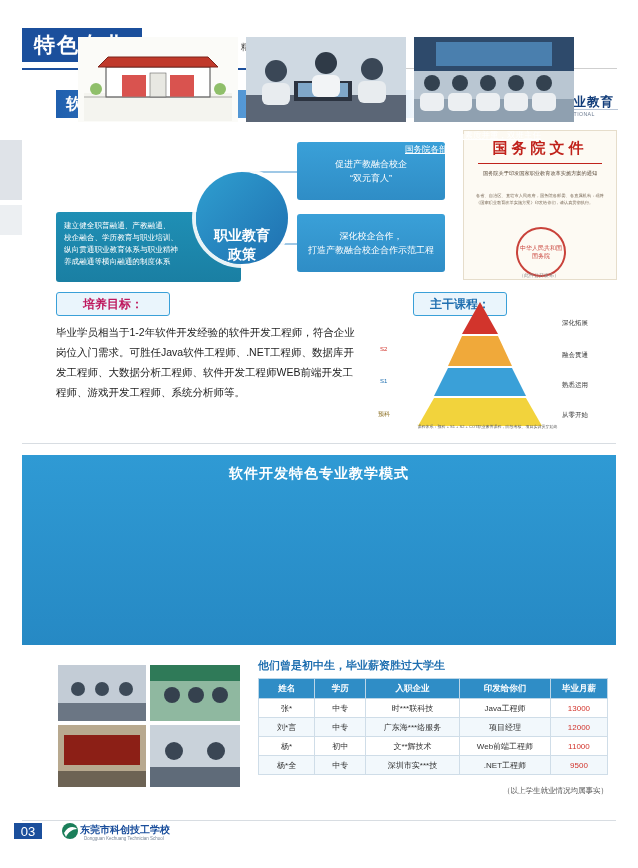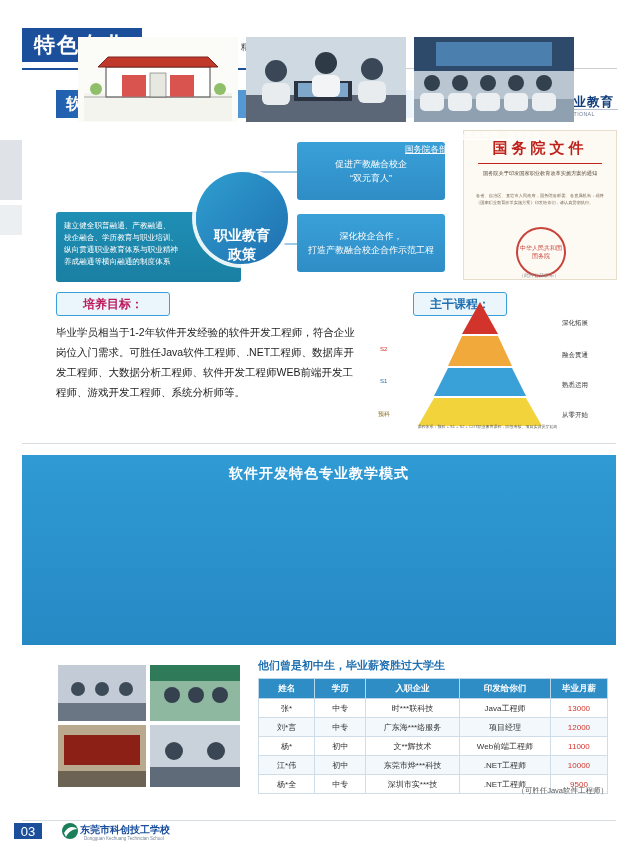--- a/index.html
+++ b/index.html
@@ -457,36 +457,29 @@
         <td class="sal">12000</td>
       </tr>
       <tr>
         <td>杨*</td>
         <td>初中</td>
         <td>文**辉技术</td>
         <td>Web前端工程师</td>
         <td class="sal">11000</td>
       </tr>
       <tr>
-        <td>江*伟</td>
-        <td>初中</td>
-        <td>东莞市烨***科技</td>
-        <td>.NET工程师</td>
-        <td class="sal">10000</td>
-      </tr>
-      <tr>
         <td>杨*全</td>
         <td>中专</td>
         <td>深圳市实***技</td>
         <td>.NET工程师</td>
         <td class="sal">9500</td>
       </tr>
     </tbody>
   </table>
-  <div class="tbl-note">（可胜任Java软件工程师）</div>
+  <div class="tbl-note">（以上学生就业情况均属事实）</div>
 
   <div class="foot-line"></div>
   <div class="pg">03</div>
   <svg class="foot-logo" viewBox="0 0 20 18">
     <circle cx="10" cy="9" r="8" fill="#1b7f5a"></circle>
     <path d="M4 11 C8 4, 14 4, 17 7 C13 7, 8 10, 6 15 Z" fill="#ffffff"></path>
   </svg>
   <div class="foot-name">东莞市科创技工学校</div>
   <div class="foot-en">Dongguan Kechuang Technician School</div>
 

